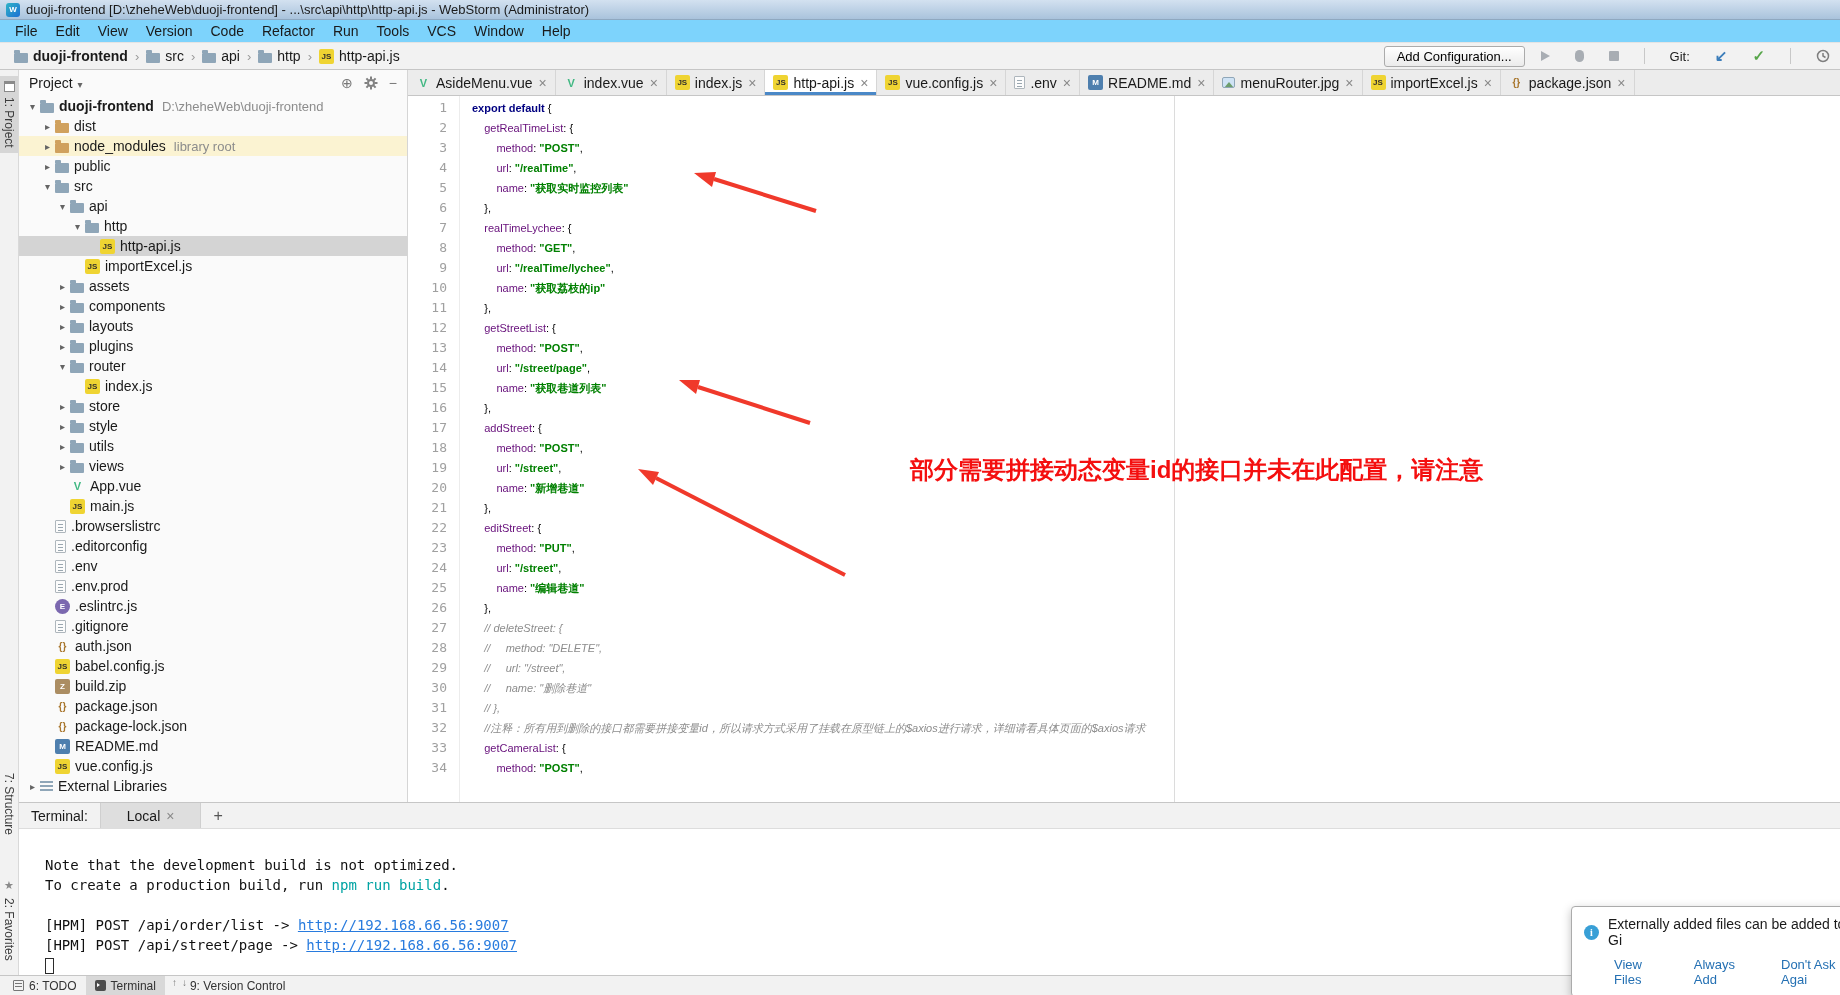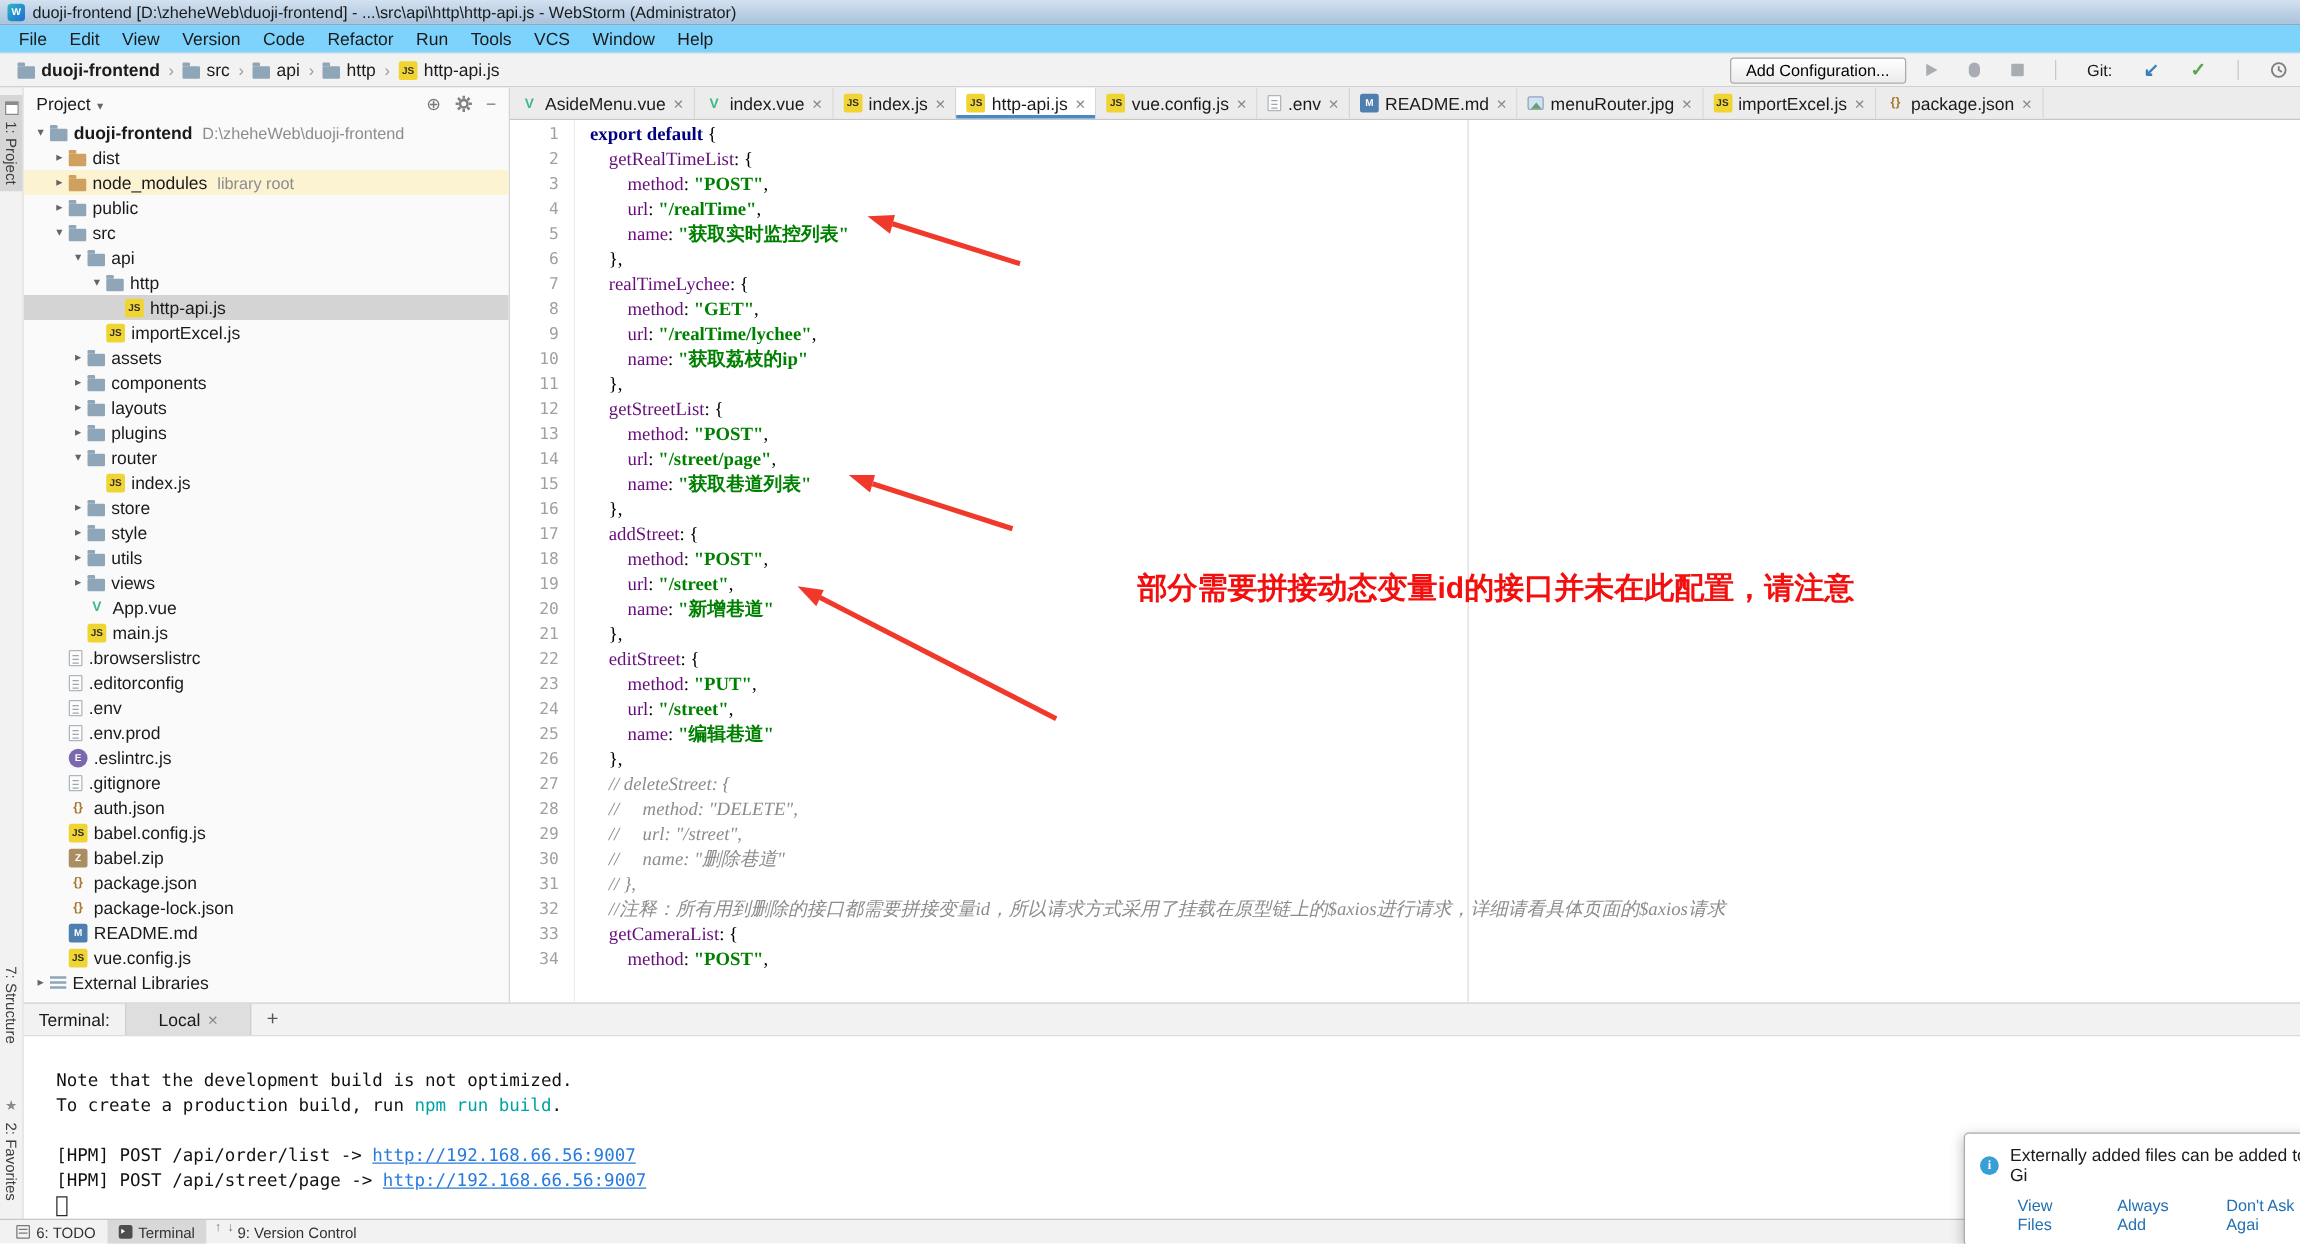--- a/index.html
+++ b/index.html
@@ -102,21 +102,21 @@
     display:flex; align-items:stretch; overflow:hidden; }
   .tab { display:flex; align-items:center; padding:0 8px; border-right:1px solid #d6d6d6;
     font-size:14px; background:#ececec; white-space:nowrap; }
   .tab.active { background:#ffffff; box-shadow:inset 0 -3px 0 #4a88c7; }
   .tab-close { margin-left:6px; color:#888; font-size:14px; }
   .editor-body { flex:1; display:flex; position:relative; overflow:hidden; }
   .gutter { width:52px; flex:none; background:#fff; border-right:1px solid #ececec; padding-top:2px; }
   .gut-ln { height:20px; line-height:20px; text-align:right; padding-right:12px; color:#a0a0a0;
     font-family:"DejaVu Sans Mono",monospace; font-size:13px; }
   .code { flex:1; position:relative; padding:2px 0 0 12px;
-    font-family:Liberation Serif, serif; font-size:15px; }
+    font-family:Liberation Sans, sans-serif; font-size:11px; }
   .code-line { height:20px; line-height:20px; white-space:pre; }
   .tk-kw { color:#000080; font-weight:bold; }
   .tk-prop { color:#660e7a; }
   .tk-str { color:#008000; font-weight:bold; }
   .tk-cm { color:#8c8c8c; font-style:italic; }
   .tk-pl { color:#000; }
   .margin-guide { position:absolute; left:714px; top:0; bottom:0; width:1px; background:#dcdcdc; }
 
   
   .arrows { position:absolute; left:0; top:0; z-index:10; pointer-events:none; }
@@ -416,21 +416,21 @@
         <span class="tree-label">auth.json</span>
       </div>
       <div class="tree-row" style="padding-left: 21px;">
         <span class="chevron"></span>
         <span class="fi fi-js">JS</span>
         <span class="tree-label">babel.config.js</span>
       </div>
       <div class="tree-row" style="padding-left: 21px;">
         <span class="chevron"></span>
         <span class="fi fi-zip">Z</span>
-        <span class="tree-label">babel.zip</span>
+        <span class="tree-label">build.zip</span>
       </div>
       <div class="tree-row" style="padding-left: 21px;">
         <span class="chevron"></span>
         <span class="fi fi-json">{}</span>
         <span class="tree-label">package.json</span>
       </div>
       <div class="tree-row" style="padding-left: 21px;">
         <span class="chevron"></span>
         <span class="fi fi-json">{}</span>
         <span class="tree-label">package-lock.json</span>

